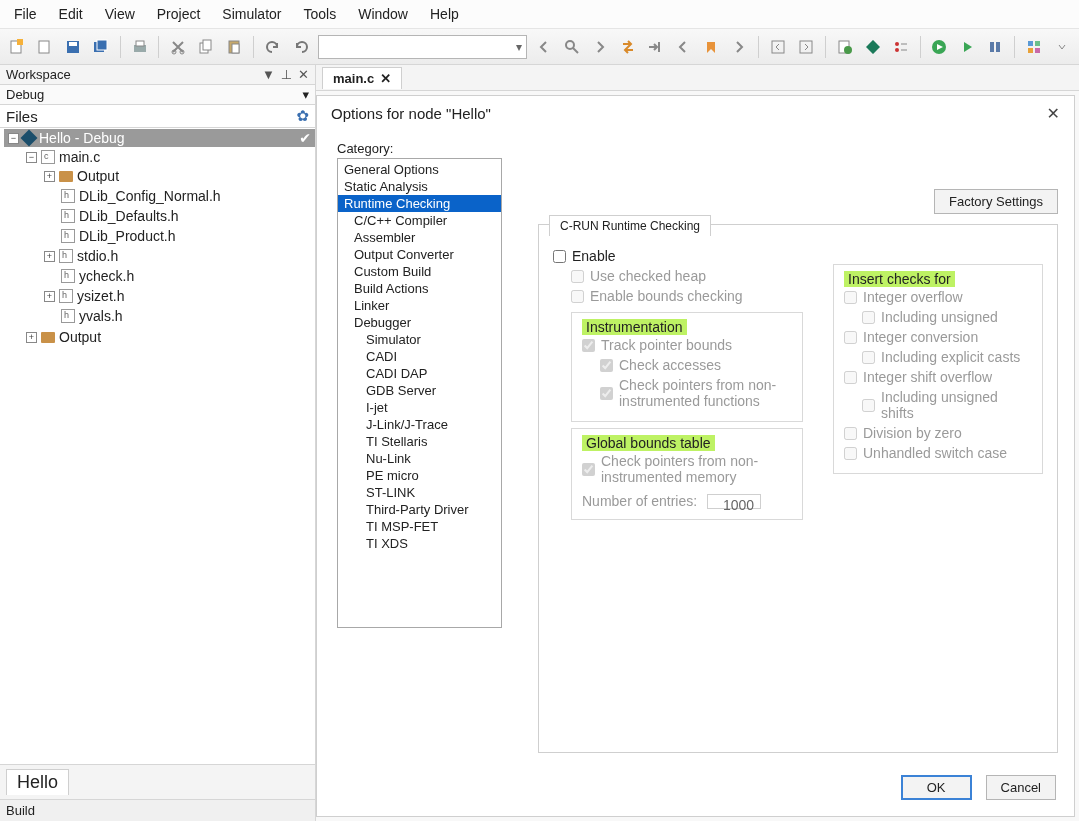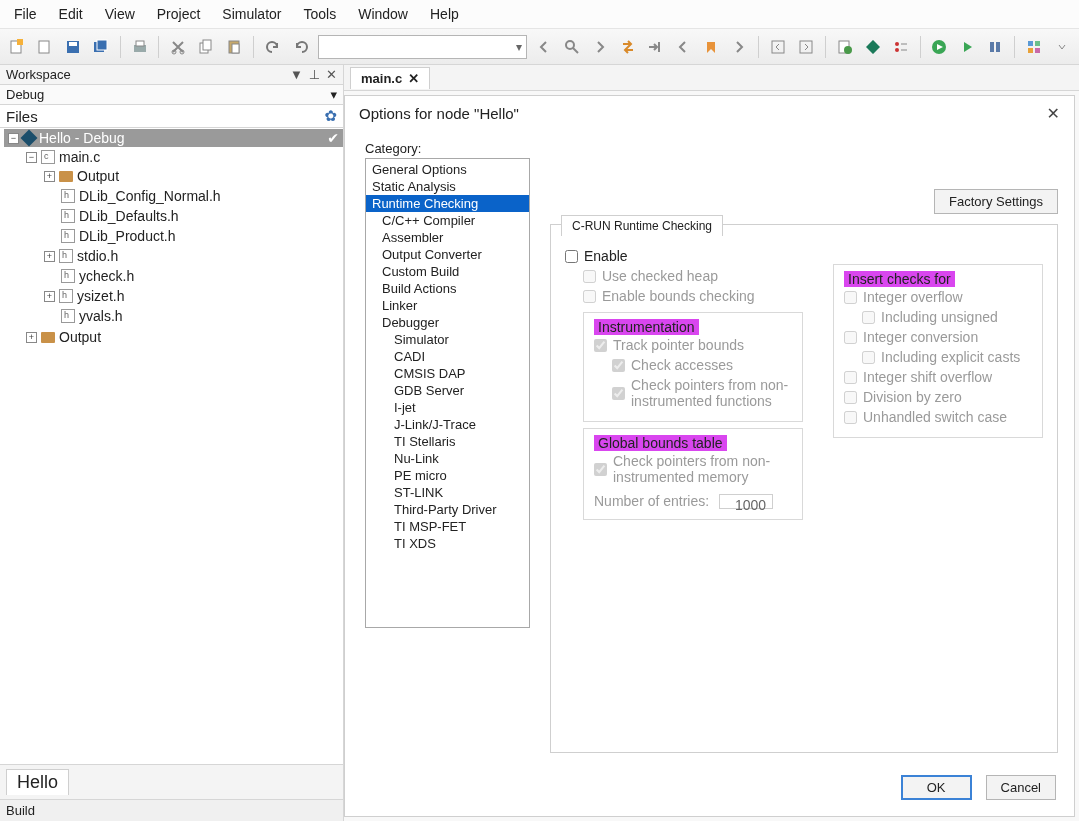--- a/index.html
+++ b/index.html
@@ -43,21 +43,21 @@
     width: 210px; height:24px; border:1px solid #b5b5b5; background:#fff;
     display:flex; align-items:center; justify-content:flex-end; padding:0 4px;
     font-size:12px; color:#666;
   }
   .main {
     display:flex;
     height: calc(822px - 36px - 30px); 
   }
   
   .leftcol {
-    width: 344px;
+    width: 316px;
     display:flex; flex-direction:column;
     border-right:1px solid #d6d6d6;
     background:#fff;
   }
   .ws-header {
     display:flex; align-items:center; justify-content:space-between;
     padding:2px 6px;
     background:#f4f4f4;
     border-bottom:1px solid #d6d6d6;
     font-size:13px;
@@ -110,21 +110,21 @@
   .dialog-area { flex:1; position:relative; background:#f8f8f8; }
   .dialog {
     position:absolute; left:0; top:0; right:0; bottom:0;
     background:#fff; border:1px solid #cfcfcf; margin:4px 4px 4px 0;
     display:flex; flex-direction:column;
   }
   .dlg-title {
     display:flex; justify-content:space-between; align-items:center;
     padding:8px 14px; font-size:15px;
   }
-  .dlg-body { flex:1; display:flex; gap:20px; padding:10px 16px 10px 20px; }
+  .dlg-body { flex:1; display:flex; gap:36px; padding:10px 16px 10px 20px; }
   .cat-col { width:165px; }
   .cat-label { font-size:13px; margin-bottom:2px; }
   .cat-list {
     border:1px solid #a8a8a8; height:470px; overflow:auto; font-size:13px;
     padding:2px 0;
   }
   .cat-list div { padding:1px 6px; cursor:default; white-space:nowrap;}
   .cat-list .indent1{ padding-left:16px;}
   .cat-list .indent2{ padding-left:28px;}
   .cat-list .sel { background:#0a63c9; color:#fff; }
@@ -147,21 +147,21 @@
   .opts-inner { display:flex; gap:30px; margin-top:-10px;}
   .grp { font-size:14px; }
   .chk { display:flex; align-items:center; gap:6px; padding:2px 0;}
   .chk input { margin:0; }
   .chk.disabled { color:#9a9a9a; }
   .chk.disabled input { accent-color:#bbb; }
   .fieldset {
     border:1px solid #d9d9d9; padding:6px 10px 10px; margin-top:6px;
   }
   .fieldset .legend{
-    margin-top:-14px; background:#d946ef; display:inline-block; padding:0 4px;
+    margin-top:-14px; background:#bef264; display:inline-block; padding:0 4px;
     font-size:14px; color:#222;
   }
   .sub1{ padding-left:18px; }
   .numrow { display:flex; align-items:center; gap:10px; color:#9a9a9a; margin-top:6px;}
   .numbox { width:54px; height:15px; border:1px solid #cfcfcf; text-align:right; padding:2px 6px; color:#666; background:#fff;}
   .dlg-footer { display:flex; justify-content:flex-end; gap:14px; padding:12px 18px 16px;}
   .close-x { font-size:16px; color:#444; cursor:default; }
 </style>
 </head>
 <body>
@@ -484,21 +484,21 @@
                 <div class="sel">Runtime Checking</div>
                 <div class="indent1">C/C++ Compiler</div>
                 <div class="indent1">Assembler</div>
                 <div class="indent1">Output Converter</div>
                 <div class="indent1">Custom Build</div>
                 <div class="indent1">Build Actions</div>
                 <div class="indent1">Linker</div>
                 <div class="indent1">Debugger</div>
                 <div class="indent2">Simulator</div>
                 <div class="indent2">CADI</div>
-                <div class="indent2">CMSIS DAP</div>
+                <div class="indent2">CADI DAP</div>
                 <div class="indent2">GDB Server</div>
                 <div class="indent2">I-jet</div>
                 <div class="indent2">J-Link/J-Trace</div>
                 <div class="indent2">TI Stellaris</div>
                 <div class="indent2">Nu-Link</div>
                 <div class="indent2">PE micro</div>
                 <div class="indent2">ST-LINK</div>
                 <div class="indent2">Third-Party Driver</div>
                 <div class="indent2">TI MSP-FET</div>
                 <div class="indent2">TI XDS</div>
@@ -575,20 +575,26 @@
                     <div class="sub1">
                         <label class="chk disabled">
                           <input type="checkbox" disabled="" style="">
                           <span>Including explicit casts</span>
                         </label>
                       </div>
                     <label class="chk disabled">
                         <input type="checkbox" disabled="" style="">
                         <span>Integer shift overflow</span>
                       </label>
+                    <div class="sub1">
+                        <label class="chk disabled">
+                          <input type="checkbox" disabled="" style="">
+                          <span>Including unsigned shifts</span>
+                        </label>
+                      </div>
                     <label class="chk disabled">
                         <input type="checkbox" disabled="" style="">
                         <span>Division by zero</span>
                       </label>
                     <label class="chk disabled">
                         <input type="checkbox" disabled="" style="">
                         <span>Unhandled switch case</span>
                       </label>
                   </div>
                 </div>

